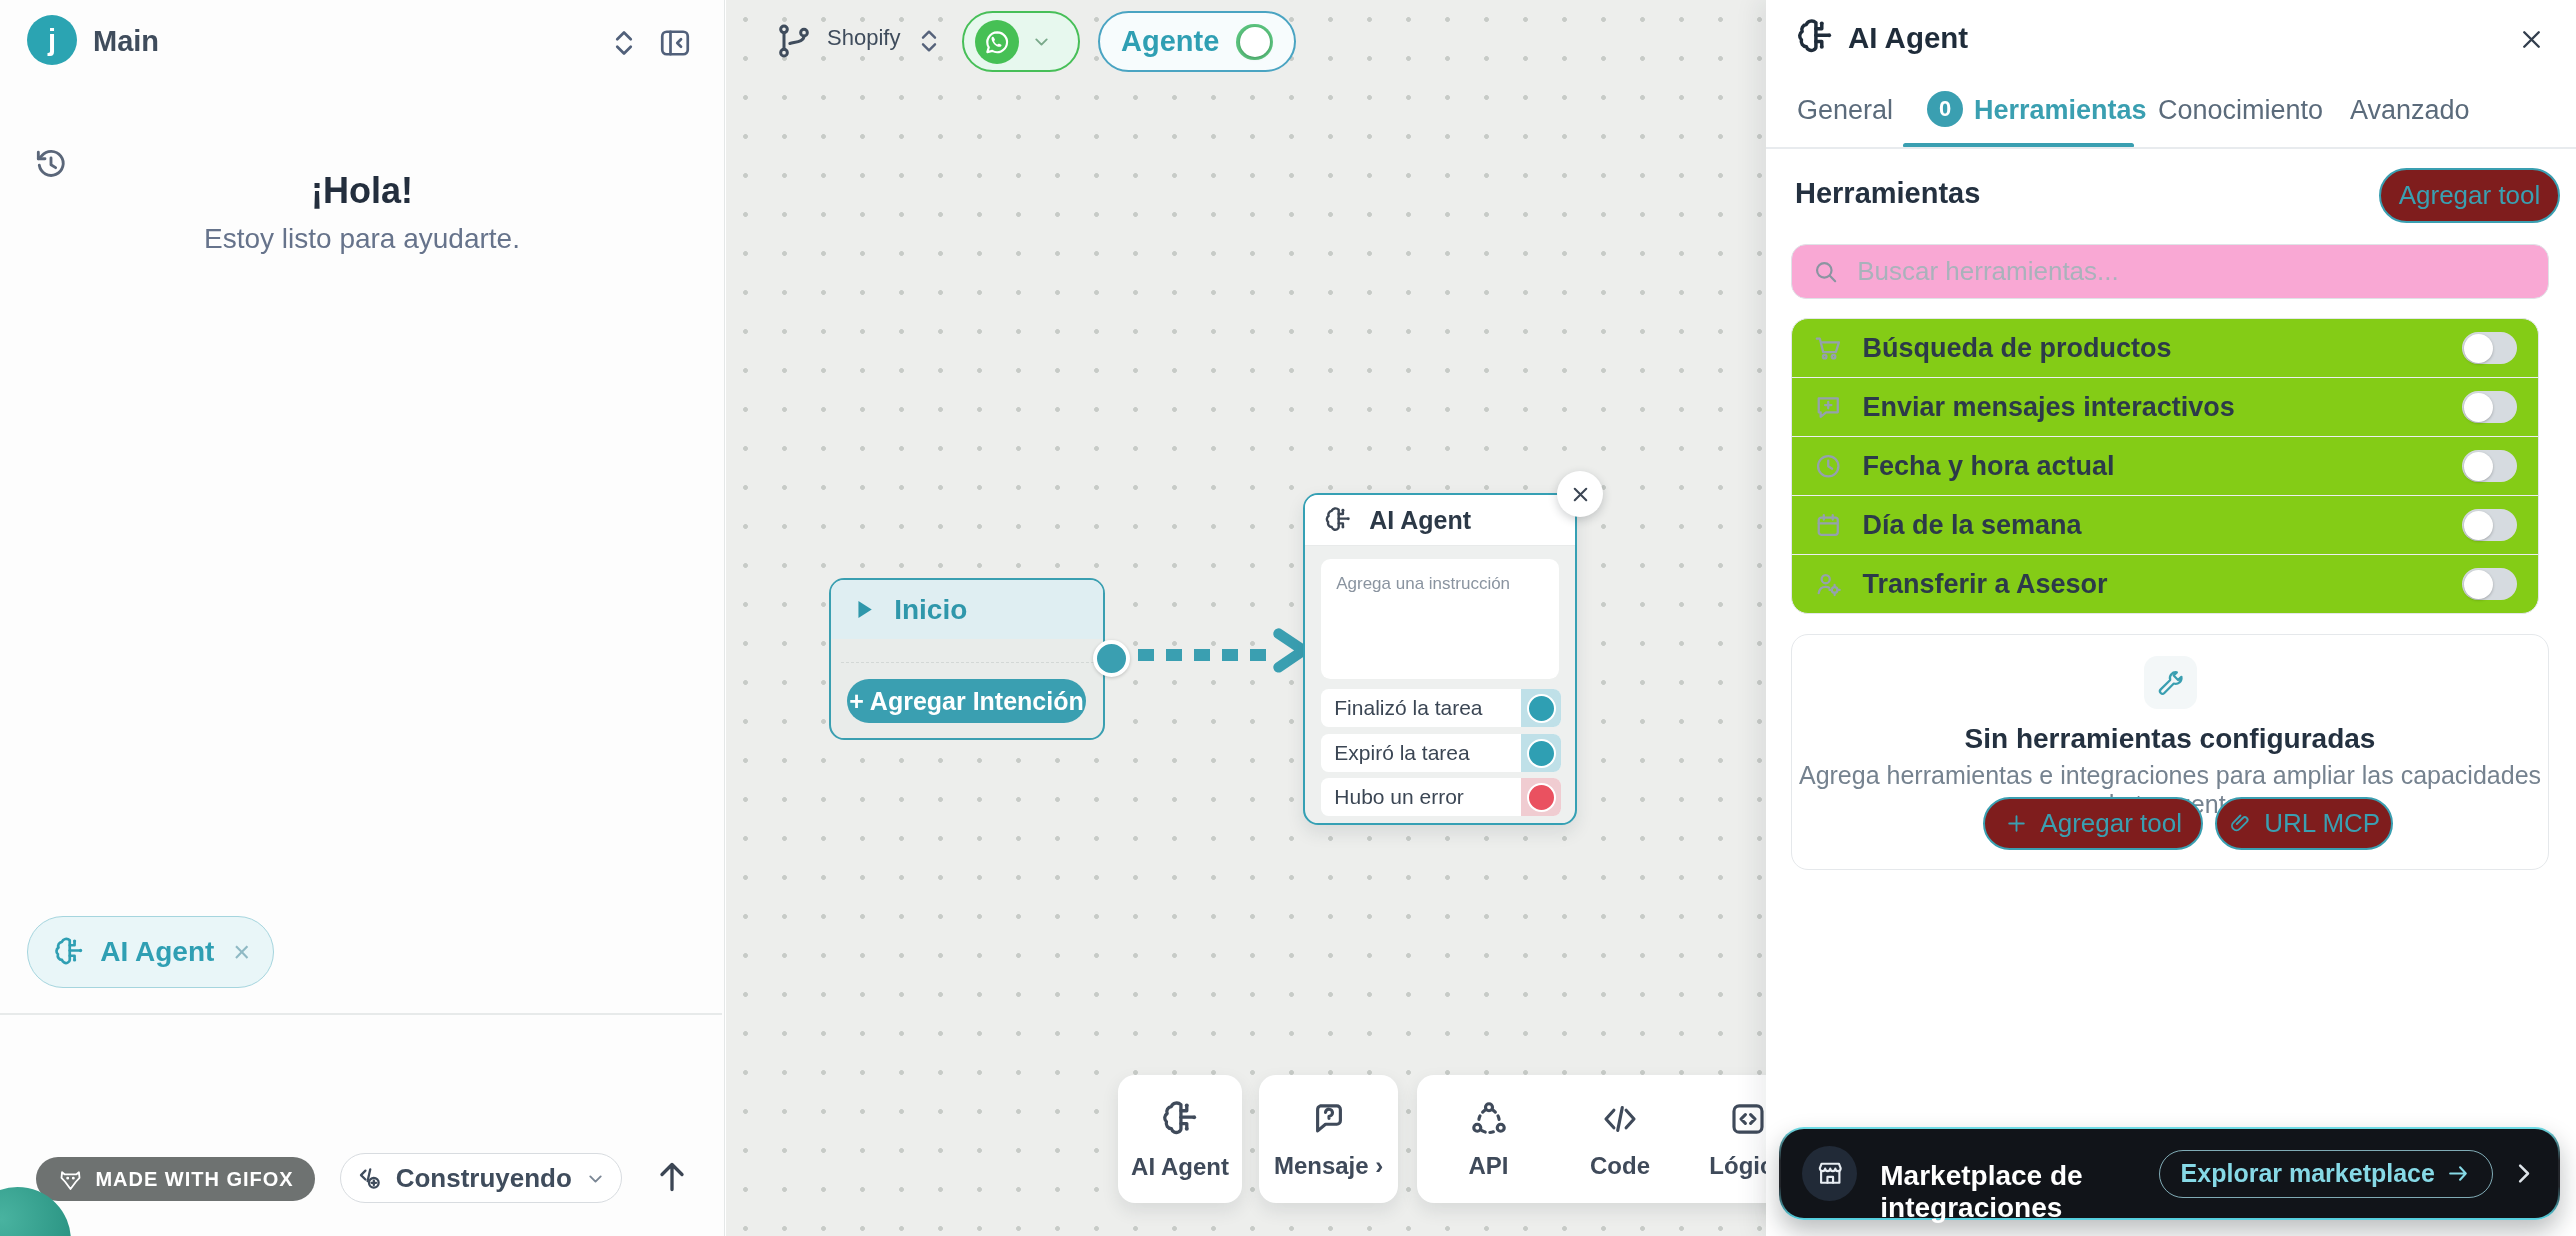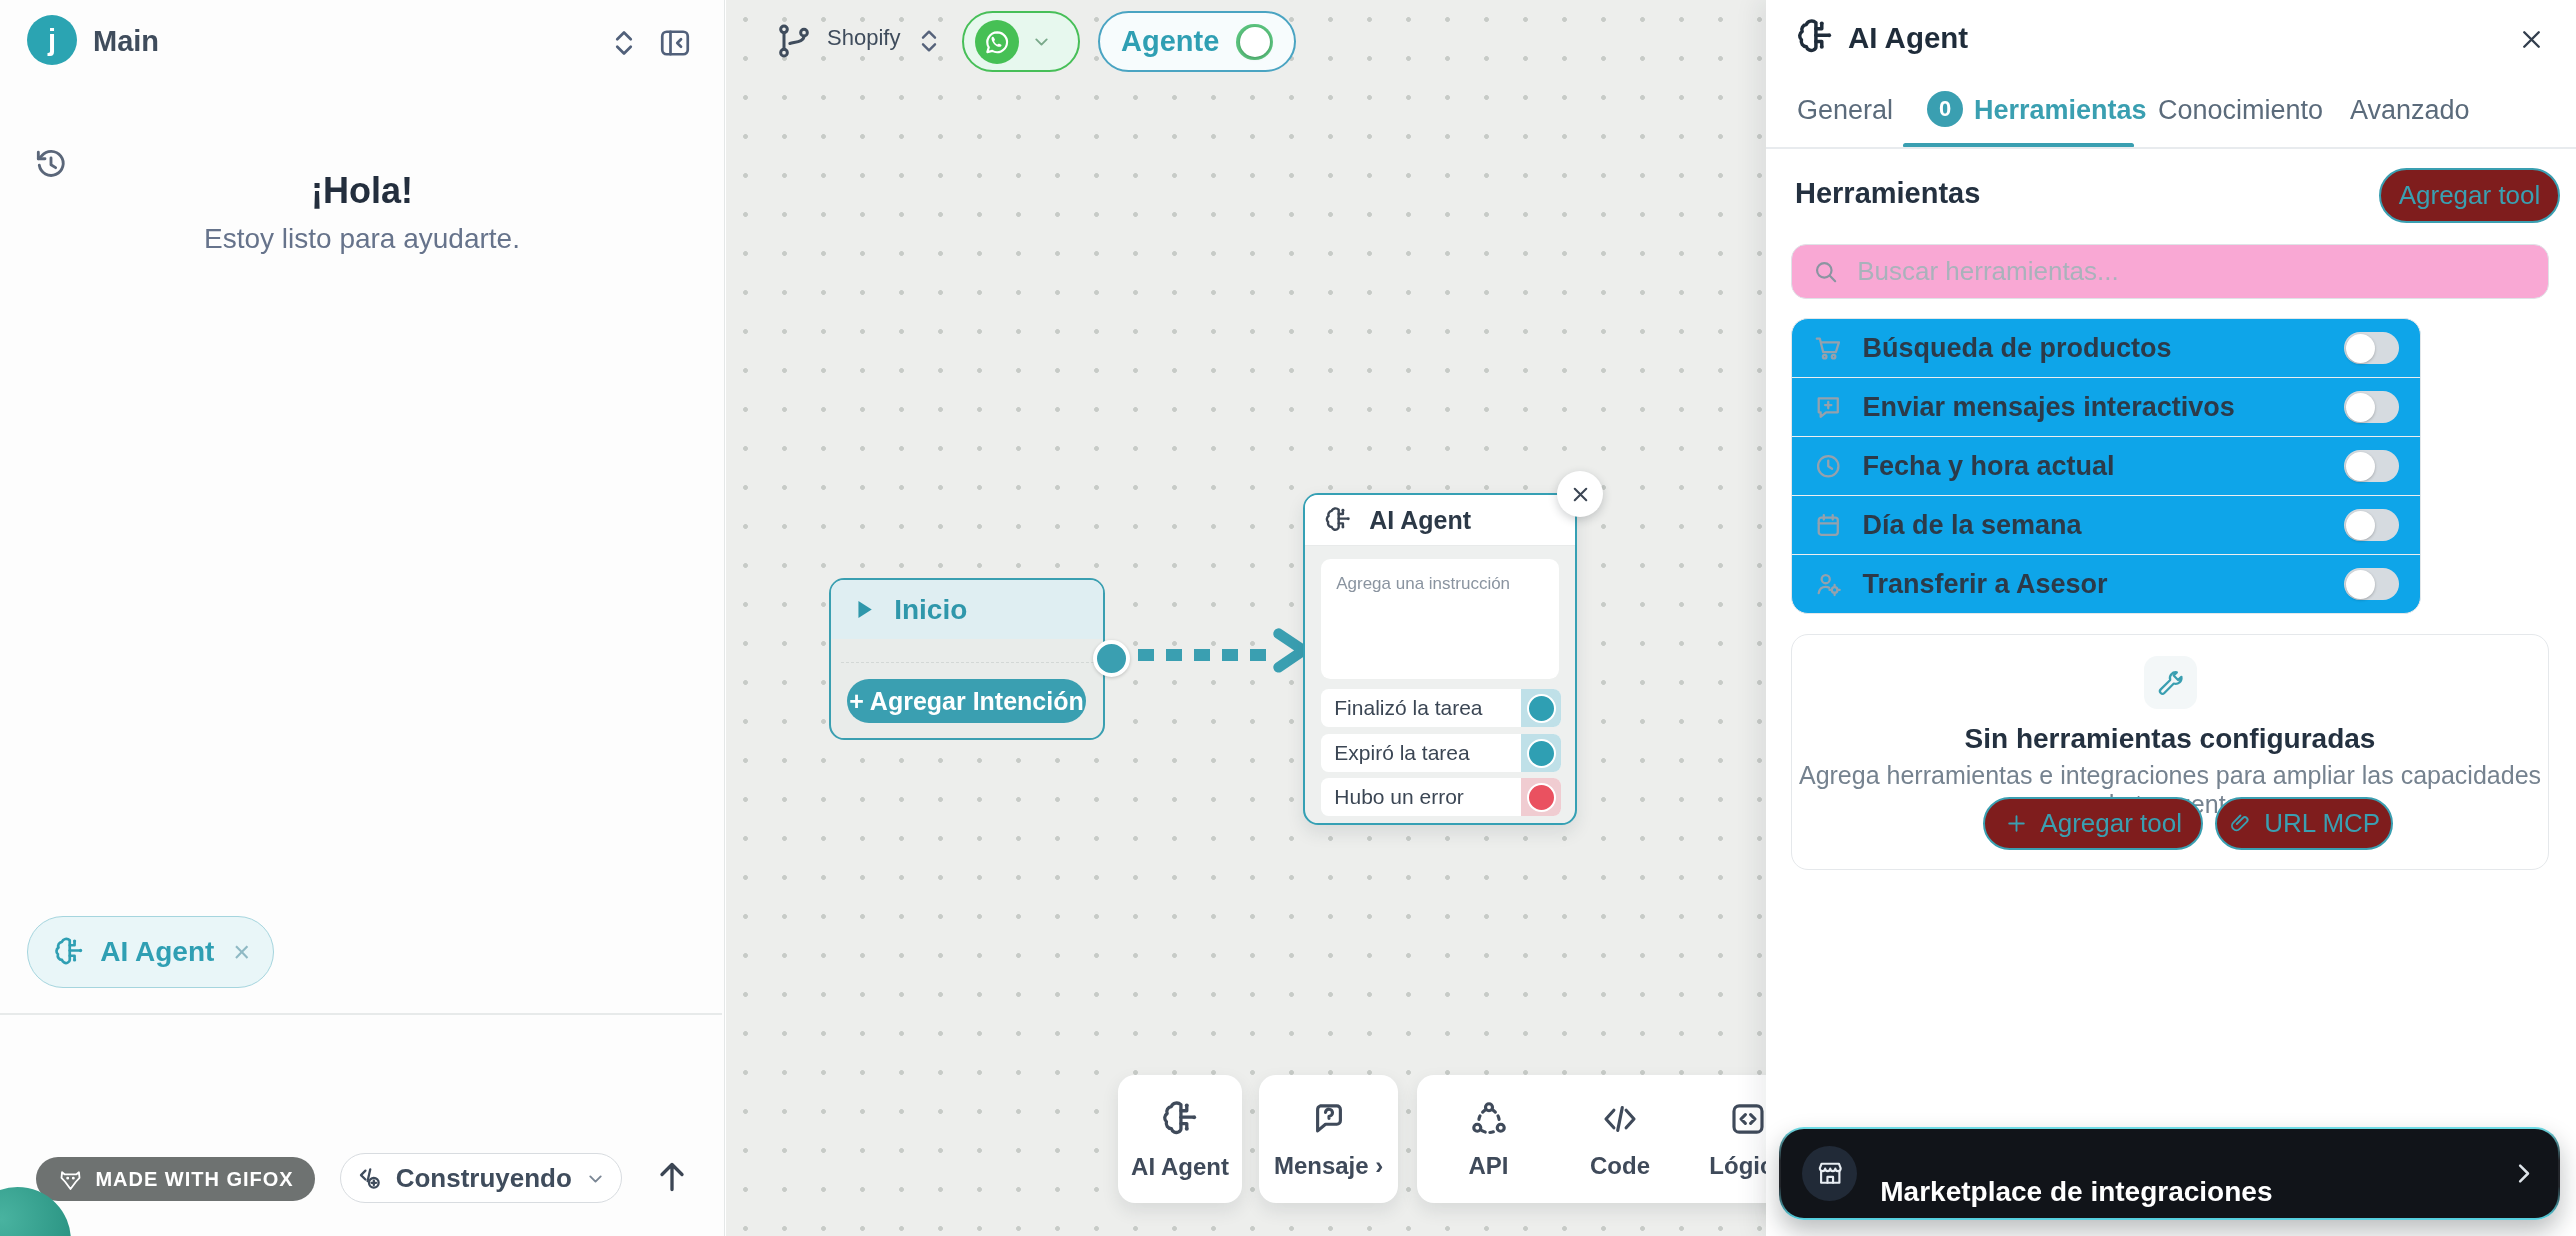--- a/index.html
+++ b/index.html
@@ -108,22 +108,22 @@
   .tabs-divider{position:absolute;left:0;top:147px;width:810px;height:1.9px;background:#e8ebee;}
   .sec-title{position:absolute;left:29px;top:177px;font-size:29px;font-weight:700;color:#243140;}
   .btn-outline{border:2.4px solid #3a9fb1;border-radius:28px;color:#3a9fb1;background:#7f1d1d;
                display:flex;align-items:center;justify-content:center;gap:11.4px;font-weight:400;box-sizing:border-box;}
   .rp-addtool{position:absolute;left:613px;top:168px;width:181px;height:55px;font-size:26px;}
   .search-box{position:absolute;left:25px;top:244px;width:758px;height:55px;border:1.9px solid #dfe3e7;
               border-radius:15.2px;background:#f9a8d4;box-sizing:border-box;display:flex;align-items:center;gap:15.2px;padding:0 19px;}
   .search-box input{border:none;outline:none;font-family:"Liberation Sans",sans-serif;font-size:26px;
               color:#3b4654;flex:1;background:transparent;}
   .search-box input::placeholder{color:#a9b2bb;}
-  .tools-list{position:absolute;left:25px;top:318px;width:630px;border:1.9px solid #e3e7ea;border-radius:17px;
-              background:#0ea5e9;box-sizing:border-box;overflow:hidden;}
+  .tools-list{position:absolute;left:25px;top:318px;width:748px;border:1.9px solid #e3e7ea;border-radius:17px;
+              background:#84cc16;box-sizing:border-box;overflow:hidden;}
   .tool-row{height:58px;display:flex;align-items:center;padding:0 21px;gap:19px;border-bottom:1.4px solid #eceef0;}
   .tool-row:last-child{border-bottom:none;}
   .tool-row .t-ic{color:#95a1ad;}
   .tool-row .t-lb{font-size:27px;font-weight:600;color:#2c3a49;flex:1;}
   .toggle-off{width:55px;height:32px;border-radius:16px;background:#d6dbe0;position:relative;flex:none;}
   .toggle-off .knob{position:absolute;left:1.9px;top:1.9px;width:29px;height:29px;border-radius:50%;background:#fff;
                     box-shadow:0 1px 2.9px rgba(0,0,0,.25);}
   .empty-card{position:absolute;left:25px;top:634px;width:758px;height:236px;border:1.9px solid #e5e8eb;
               border-radius:17px;background:#fff;box-sizing:border-box;}
   .wrench-tile{position:absolute;left:352px;top:21px;width:53px;height:53px;border-radius:13.3px;background:#f3f7f8;
@@ -485,20 +485,26 @@
 
     <div class="mkt-bar">
       <div class="mkt-ic">
         <svg class="ic" width="30.5" height="30.5" viewBox="0 0 24 24" style="stroke-width:1.7">
           <path d="M4.8 10.5V19.5h14.4v-9"></path>
             <path d="M3.8 8 5.2 4.5h13.6L20.2 8c0 1.3-1 2.3-2.2 2.3-1.1 0-2-.8-2-2 0 1.2-.9 2-2 2s-2-.8-2-2c0 1.2-.9 2-2 2s-2-.8-2-2c0 1.2-.9 2-2 2A2.2 2.2 0 0 1 3.8 8z"></path>
           <path d="M9.8 19.5v-4.6h4.4v4.6"></path>
         </svg>
       </div>
       <div class="mkt-title">Marketplace de integraciones</div>
+      <div class="mkt-cta">
+        <span>Explorar marketplace</span>
+        <svg class="ic" width="25" height="25" viewBox="0 0 24 24" style="stroke-width:2">
+            <path d="M4 12h15M13.5 6l5.5 6-5.5 6"></path>
+          </svg>
+      </div>
       <div class="mkt-chev">
         <svg class="ic" width="27" height="27" viewBox="0 0 24 24" style="stroke-width:2.2">
             <path d="M9 5l7 7-7 7"></path>
           </svg>
       </div>
     </div>
   </div>
 
 </div>
 

